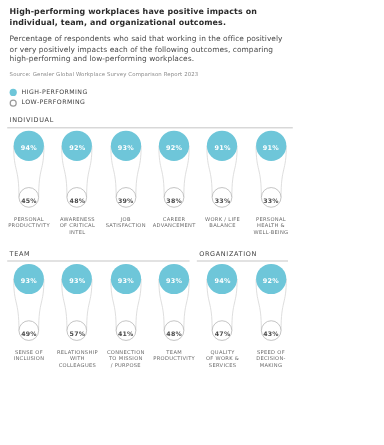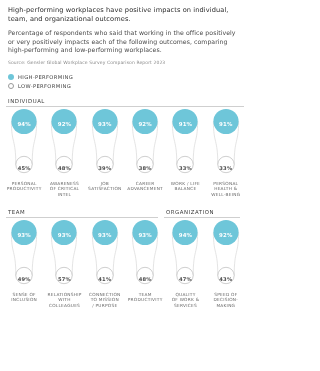--- a/index.html
+++ b/index.html
@@ -7,21 +7,21 @@
     width:250px;height:371px;overflow:hidden;
     font-family:"DejaVu Sans","Liberation Sans",sans-serif;
     color:#3d3d3d;
     -webkit-font-smoothing:antialiased;
   }
   .page{position:relative;width:250px;height:371px;padding:0;box-sizing:border-box;}
 
   
   .header{padding:6px 8px 0 8px;}
   .title{
-    font-size:6.6px;line-height:9px;font-weight:normal;color:#2b2b2b;
+    font-size:6.6px;line-height:9px;font-weight:bold;color:#2b2b2b;
     letter-spacing:.1px;margin:0 0 5px 0;
   }
   .subtitle{
     font-size:6.2px;line-height:8.6px;color:#4a4a4a;margin:0 0 5px 0;
     letter-spacing:.05px;
   }
   .source{
     font-size:4.5px;line-height:6px;color:#8a8a8a;margin:0 0 7px 0;
     letter-spacing:.1px;
   }

